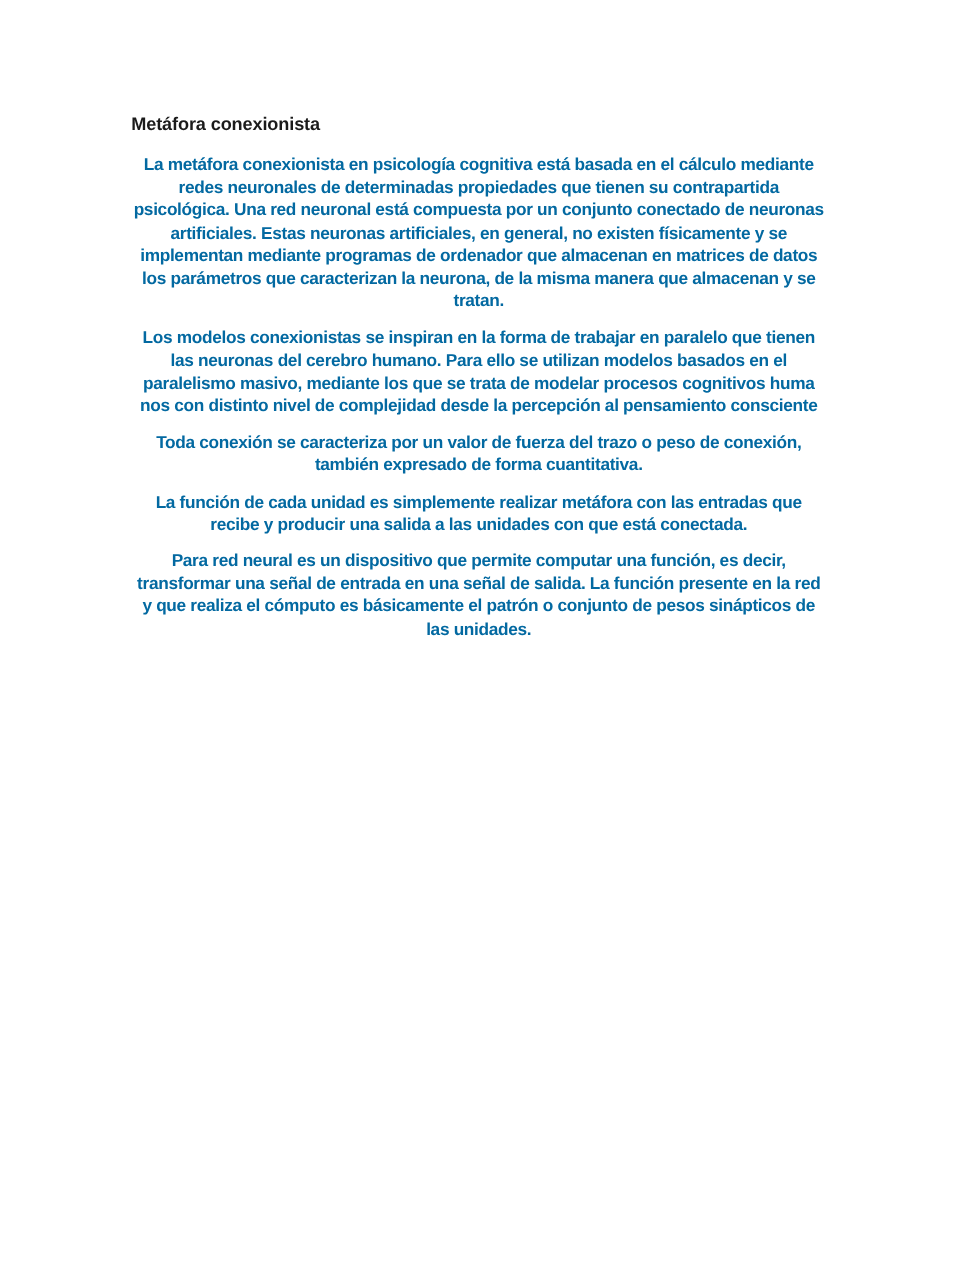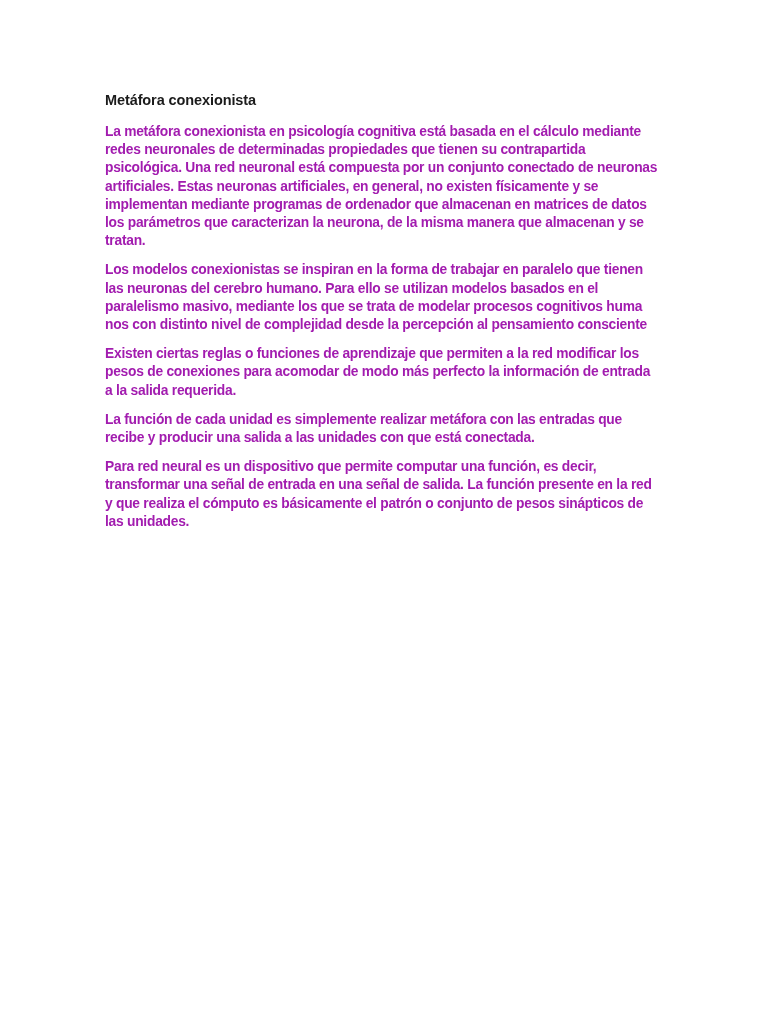--- a/index.html
+++ b/index.html
@@ -34,39 +34,40 @@
     letter-spacing: -0.1px;
     color: #1b1b1b;
     margin-bottom: 14px;
   }
 
   .doc-para {
     font-size: 13.8px;
     font-weight: 600;
     line-height: 18.2px;
     letter-spacing: -0.25px;
-    color: #a21caf;
+    color: #0369a1;
     margin-bottom: 11px;
     text-rendering: optimizeLegibility;
+    text-align: center;
   }
 </style>
 </head>
 <body>
 
 <div class="page">
   <div class="text-block">
     <div class="doc-title">Metáfora conexionista</div>
 
     <p class="doc-para">La metáfora conexionista en psicología cognitiva está basada en el cálculo mediante redes neuronales de determinadas propiedades que tienen su contrapartida psicológica. Una red neuronal está compuesta por un conjunto conectado de neuronas artificiales. Estas neuronas artificiales, en general, no existen físicamente y se implementan mediante programas de ordenador que almacenan en matrices de datos los parámetros que caracterizan la neurona, de la misma manera que almacenan y se tratan.</p>
 
     <p class="doc-para">Los modelos conexionistas se inspiran en la forma de trabajar en paralelo que tienen las neuronas del cerebro humano. Para ello se utilizan modelos basados en el paralelismo masivo, mediante los que se trata de modelar procesos cognitivos huma nos con distinto nivel de complejidad desde la percepción al pensamiento consciente</p>
 
+    <p class="doc-para">Toda conexión se caracteriza por un valor de fuerza del trazo o peso de conexión, también expresado de forma cuantitativa.</p>
 
 
 
-    <p class="doc-para">Existen ciertas reglas o funciones de aprendizaje que permiten a la red modificar los pesos de conexiones para acomodar de modo más perfecto la información de entrada a la salida requerida.</p>
 
     <p class="doc-para">La función de cada unidad es simplemente realizar metáfora con las entradas que recibe y producir una salida a las unidades con que está conectada.</p>
 
 
     <p class="doc-para">Para red neural es un dispositivo que permite computar una función, es decir, transformar una señal de entrada en una señal de salida. La función presente en la red y que realiza el cómputo es básicamente el patrón o conjunto de pesos sinápticos de las unidades.</p>
   </div>
 </div>
 
 </body></html>

